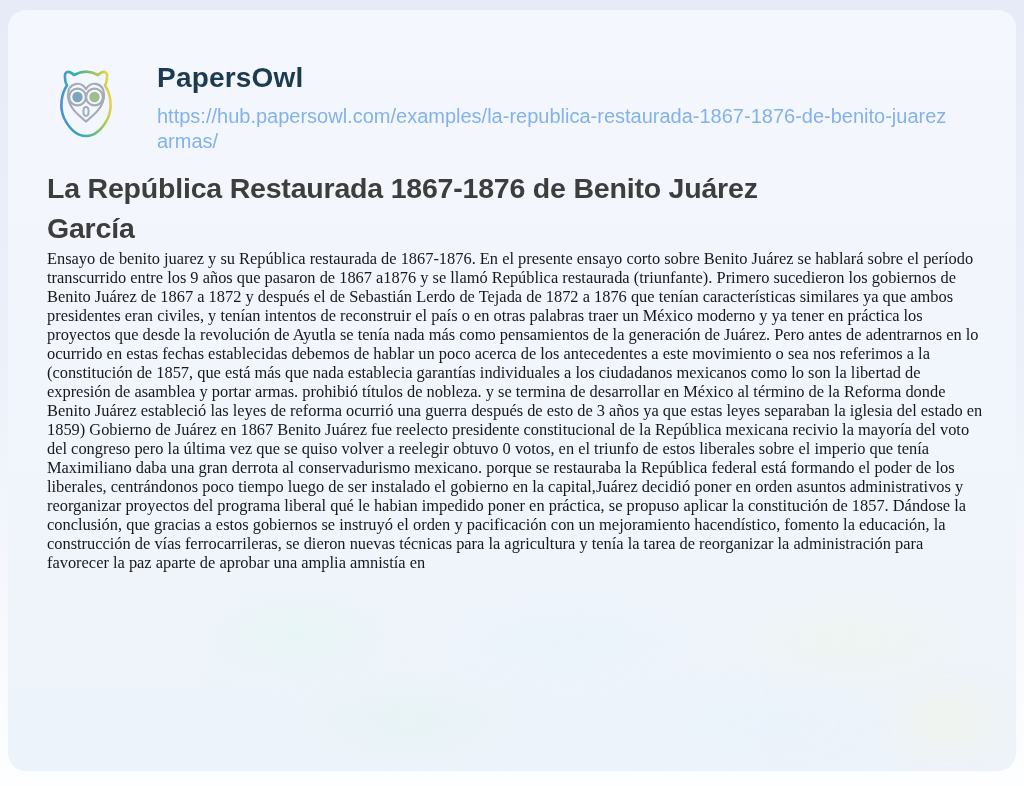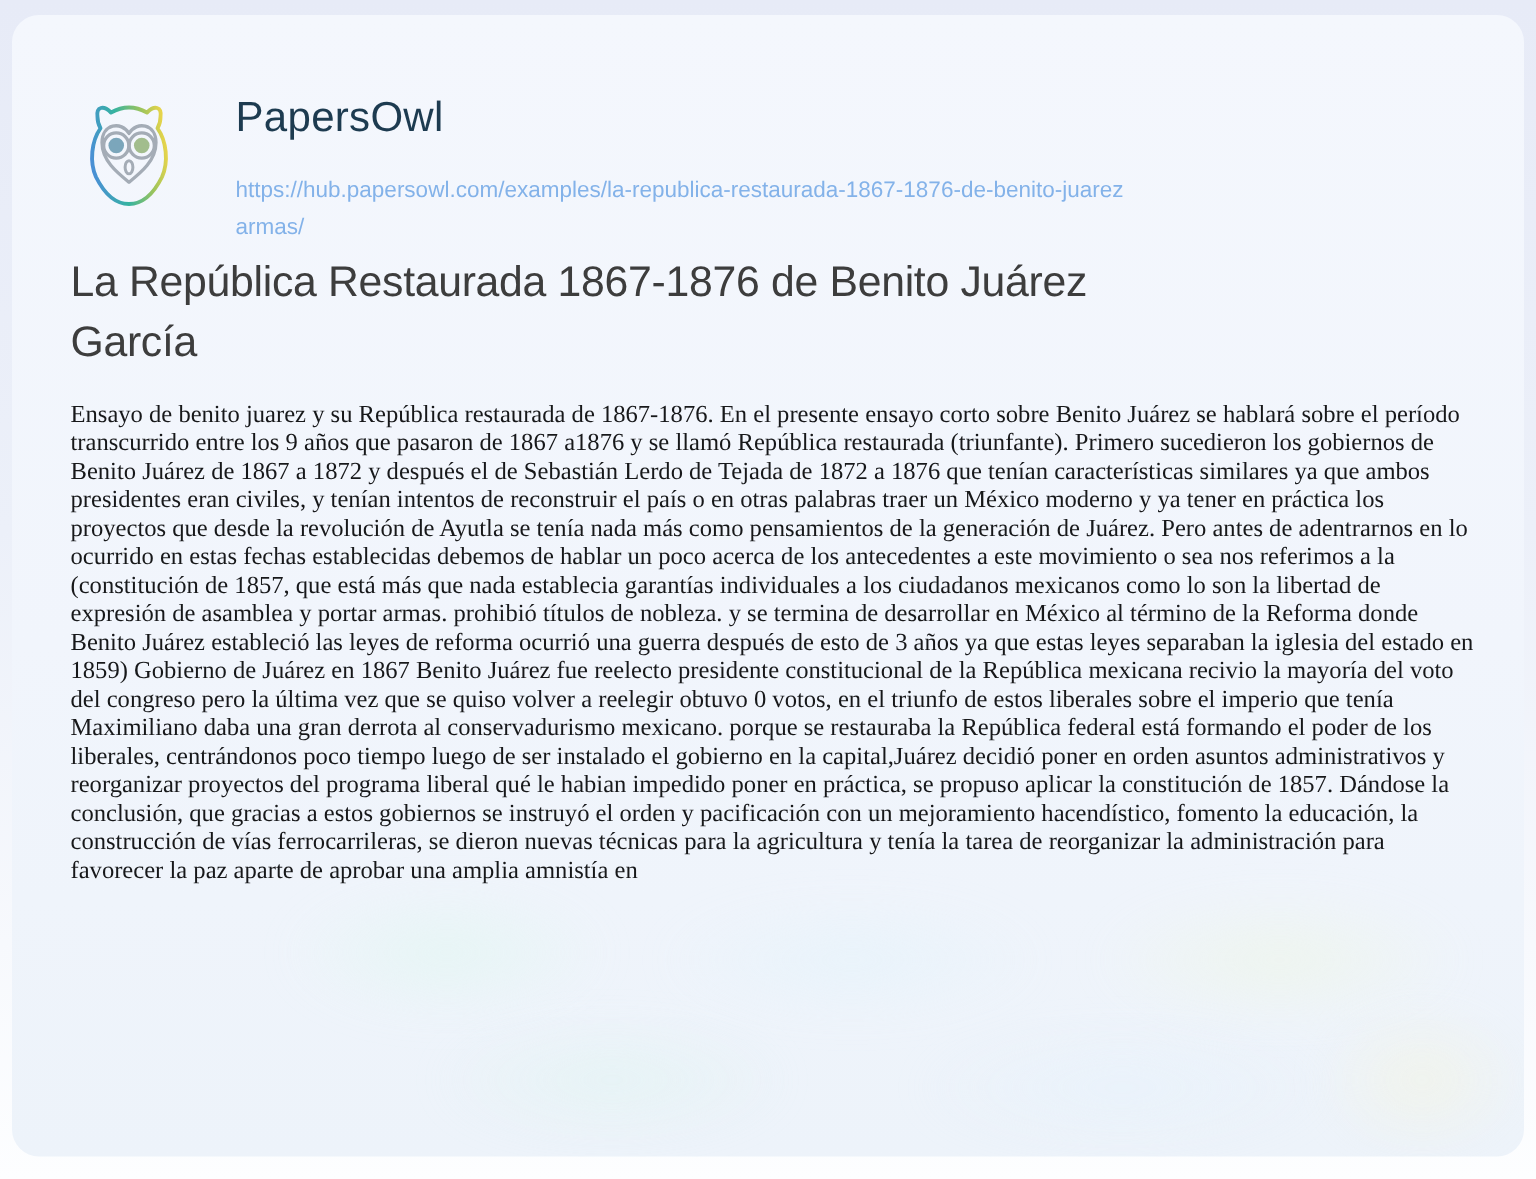--- a/index.html
+++ b/index.html
@@ -44,47 +44,47 @@
     left: 42px; top: 56px;
     width: 72px; height: 76px;
   }
   .header-text {
     position: absolute;
     left: 149px; top: 52px;
     width: 800px;
   }
   .brand {
     font-size: 28px;
-    font-weight: normal;
+    font-weight: bold;
     line-height: 32px;
     letter-spacing: 0.2px;
     color: #1d3b50;
   }
   .url {
-    margin-top: 20px;
-    font-size: 15px;
+    margin-top: 10px;
+    font-size: 20px;
     line-height: 25px;
     color: #83b2e9;
     text-decoration: none;
     display: block;
     cursor: pointer;
   }
   .title {
     position: absolute;
     left: 39px; top: 158px;
     width: 745px;
     font-size: 28.5px;
     line-height: 40px;
-    font-weight: 400;
+    font-weight: 700;
     letter-spacing: -0.2px;
     color: #3d3d3d;
   }
   .essay-body {
     position: absolute;
-    left: 39px; top: 256px;
+    left: 39px; top: 239px;
     width: 936px;
     font-family: "Liberation Serif", serif;
     font-size: 16.4px;
     line-height: 19px;
     color: #17181a;
     text-align: left;
   }
 </style>
 </head>
 <body>

